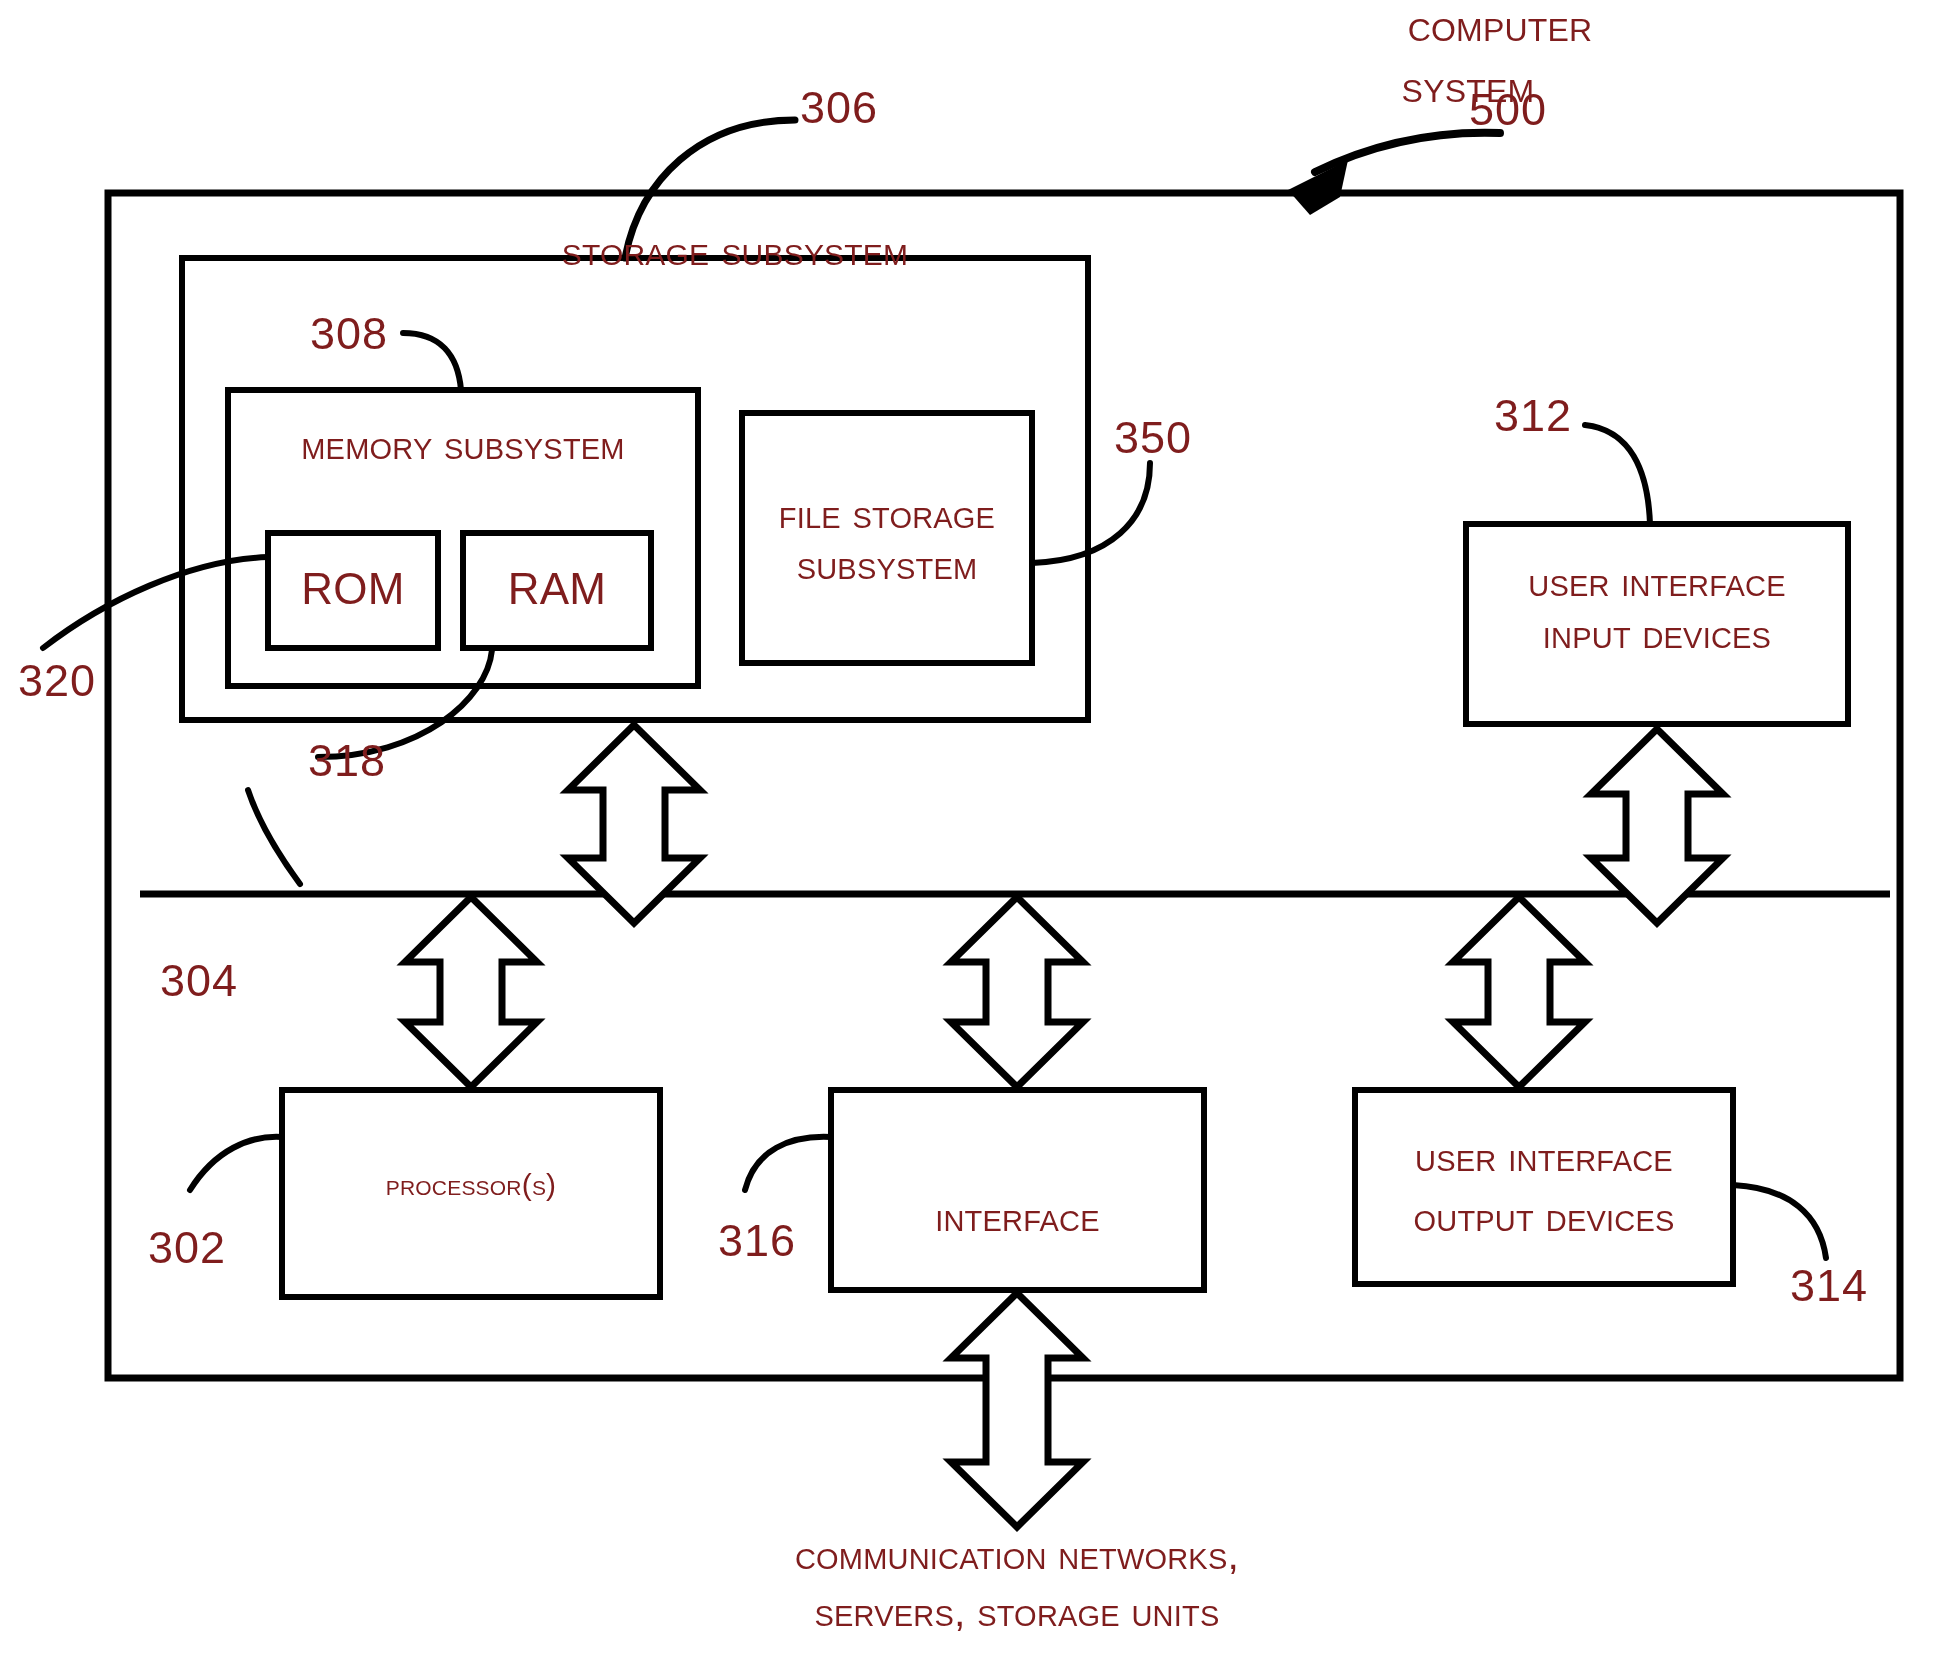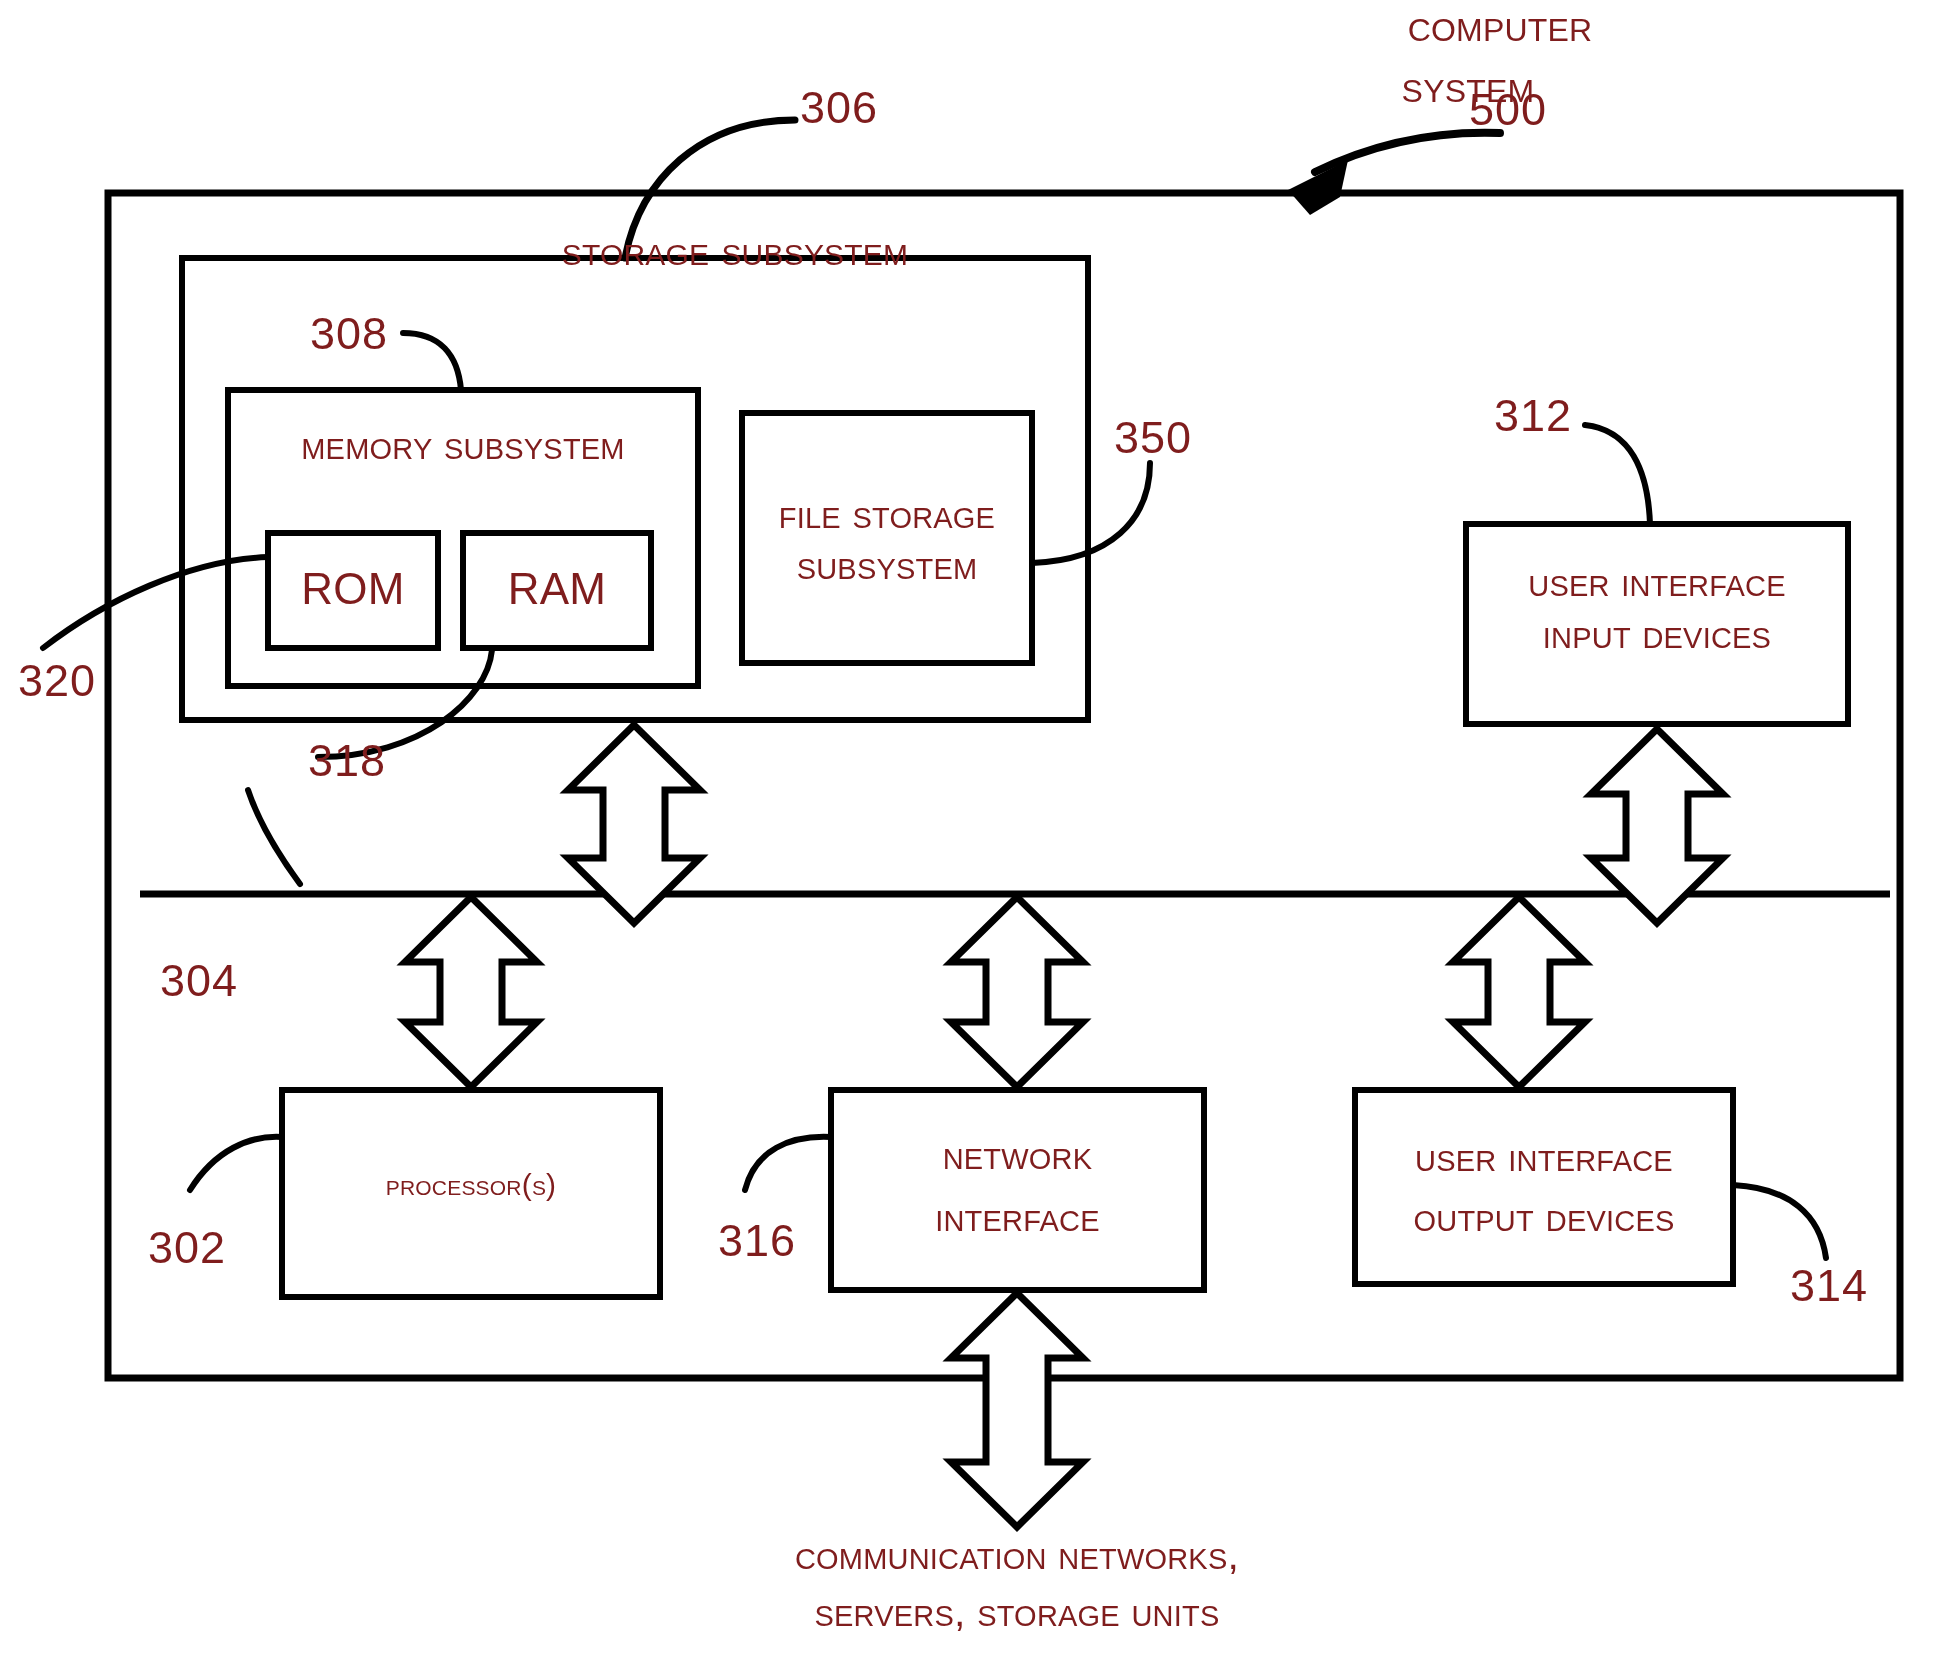--- a/index.html
+++ b/index.html
@@ -140,21 +140,20 @@
   <div class="lbl smallcaps" style="left:1466px; top:558px; width:382px; font-size:41px;">User Interface</div>
   <div class="lbl smallcaps" style="left:1466px; top:610px; width:382px; font-size:41px;">Input Devices</div>
 
 
   <div class="refnum" style="left:160px; top:955px;">304</div>
 
   <div class="lbl smallcaps" style="left:282px; top:1167px; width:378px; font-size:30px;">Processor(s)</div>
 
   <div class="refnum" style="left:148px; top:1222px;">302</div>
 
-  <div class="lbl smallcaps" style="left:831px; top:1130px; width:373px; font-size:42px;">Network</div>
   <div class="lbl smallcaps" style="left:831px; top:1192px; width:373px; font-size:42px;">Interface</div>
 
   <div class="refnum" style="left:718px; top:1215px;">316</div>
 
   <div class="lbl smallcaps" style="left:1355px; top:1132px; width:378px; font-size:42px;">User Interface</div>
   <div class="lbl smallcaps" style="left:1355px; top:1192px; width:378px; font-size:42px;">Output Devices</div>
 
   <div class="refnum" style="left:1790px; top:1260px;">314</div>
 
   <div class="lbl smallcaps" style="left:717px; top:1531px; width:600px; font-size:41px;">Communication networks,</div>

